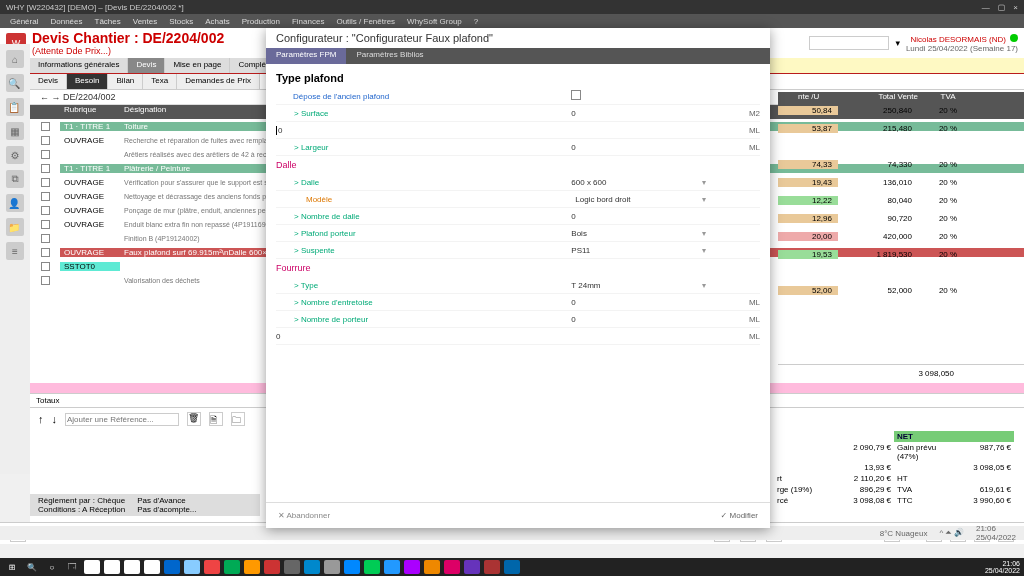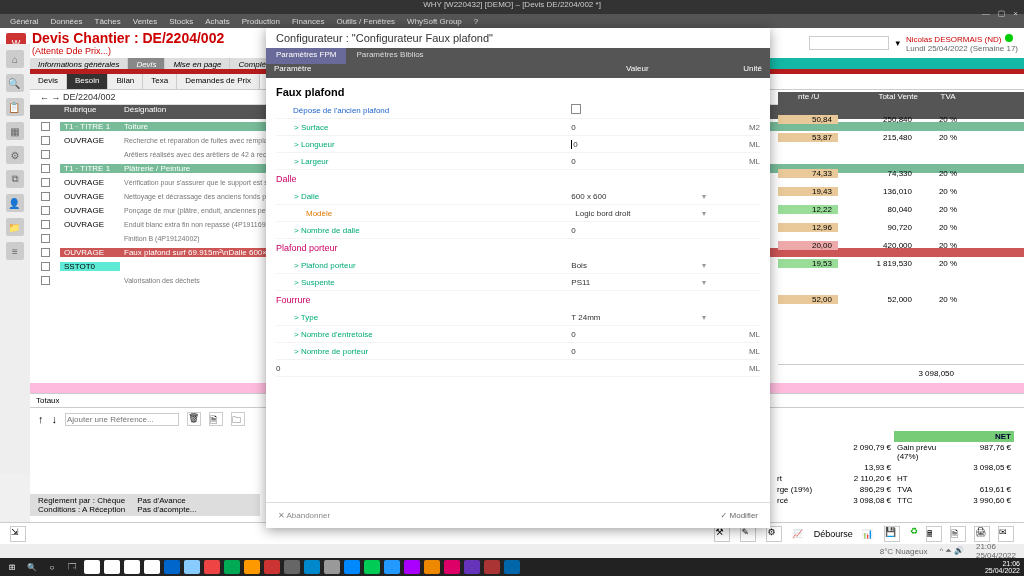--- a/index.html
+++ b/index.html
@@ -1,28 +1,28 @@
 <!DOCTYPE html>
 <html><head>
 <meta charset="utf-8">
 <style>
 * { margin:0; padding:0; box-sizing:border-box; font-family:Arial,sans-serif; }
 body { width:1024px; height:576px; overflow:hidden; background:#f0f0f0; font-size:9px; position:relative; }
-.titlebar { background:#333; color:#ccc; height:14px; display:flex; align-items:center; padding:0 6px; font-size:8px;flex-direction:column; }
+.titlebar { background:#333; color:#ccc; height:14px; display:flex; align-items:center; padding:0 6px; font-size:8px; }
 .titlebar .right { margin-left:auto; display:flex; gap:8px; }
 .menubar { background:#555; color:#ddd; height:14px; display:flex; align-items:center; font-size:8px; gap:12px; padding:0 10px; }
 .menubar span { cursor:pointer; }
 .header-row { display:flex; align-items:center; height:30px; padding:2px 6px; background:#fff; }
 .devis-title { color:#c00; font-size:14px; font-weight:bold; }
 .devis-sub { color:#c00; font-size:9px; display:block; }
-.header-info { margin-left:auto; text-align:left; font-size:8px; }
+.header-info { margin-left:auto; text-align:right; font-size:8px; }
 .header-info .user { color:#c00; }
 .header-info .date { color:#666; }
 .green-dot { width:8px; height:8px; background:#0c0; border-radius:50%; display:inline-block; margin-left:4px; }
-.tabs1 { display:flex; background:#14b8a6; height:16px; border-bottom:5px solid #b91c1c;font-style:italic; }
+.tabs1 { display:flex; background:#fef9c3; height:16px; border-bottom:1px solid #b91c1c; }
 .tabs1 span { padding:2px 8px; font-size:8px; background:#ddd; border-right:1px solid #ccc; }
 .tabs1 .active { background:#888; color:#fff; }
 .leftbar { position:absolute; left:0; top:44px; width:30px; height:430px; background:#eee; display:flex; flex-direction:column; gap:6px; align-items:center; padding-top:6px; }
 .leftbar .ico { width:18px; height:18px; background:#ccc; border-radius:2px; font-size:10px; display:flex; align-items:center; justify-content:center; color:#666; }
 .main-area { position:absolute; left:30px; top:58px; right:0; bottom:50px; background:#fff; }
 .tabs2 { display:flex; height:16px; border-bottom:1px solid #ccc; }
 .tabs2 span { padding:2px 8px; font-size:8px; background:#eee; border-right:1px solid #ccc; }
 .tabs2 .active { background:#333; color:#fff; }
 .path-row { padding:2px 10px; font-size:9px; color:#333; border-bottom:1px solid #ddd; }
 .grid-head { display:flex; background:#555; color:#fff; height:14px; font-size:8px; }
@@ -40,38 +40,38 @@
 .pink { background:#fbd; height:10px; margin-top:4px; }
 .totaux { font-size:8px; padding:2px 6px; border-top:1px solid #ccc; }
 .ref-row { display:flex; align-items:center; gap:8px; padding:4px 8px; border-top:1px solid #ccc; }
 .ref-row .arr { font-size:11px; }
 .ref-row input { flex:0 0 100px; border:1px solid #ccc; padding:1px; font-size:8px; }
 .ref-row .ico { width:14px; height:14px; border:1px solid #ccc; }
 
 .right-totals { position:absolute; right:0; top:92px; width:246px; font-size:8px; }
 .rt-head { display:flex; background:#555; color:#fff; height:14px; }
 .rt-head span:nth-child(1){width:60px;padding-left:20px;} .rt-head span:nth-child(2){width:80px;text-align:right;} .rt-head span:nth-child(3){width:60px;text-align:center;}
-.rt-row { display:flex; height:18px; align-items:flex-end; }
+.rt-row { display:flex; height:18px; align-items:flex-start; }
 .rt-row .a{width:60px;text-align:right;padding-right:6px;} .rt-row .b{width:80px;text-align:right;padding-right:6px;} .rt-row .c{width:60px;text-align:center;}
 .bg-tan{background:#e9c999;} .bg-grn{background:#9d9;} .bg-red{background:#eaa;}
 
 .net-box { position:absolute; right:10px; bottom:70px; width:240px; font-size:8px; }
 .net-grid { display:grid; grid-template-columns:1fr 60px 60px 60px; }
 .net-grid div { padding:1px 3px; }
-.net-head { background:#7c7; color:#003; font-weight:bold;text-align:right; }
+.net-head { background:#7c7; color:#003; font-weight:bold; }
 .net-val { text-align:right; }
 
 .bottom-info { position:absolute; left:30px; bottom:60px; font-size:8px; display:flex; gap:12px; background:#ddd; padding:2px 8px; width:230px; }
 .bottom-info .col { display:flex; flex-direction:column; }
 
 .footer-icons { position:absolute; left:0; bottom:32px; right:0; height:22px; border-top:1px solid #ccc; display:flex; align-items:center; padding:0 10px; gap:10px; background:#fff; }
 .footer-icons .ico { width:16px; height:16px; border:1px solid #ccc; }
 .footer-icons .right { margin-left:auto; display:flex; gap:8px; }
 
-.statusbar { position:absolute; left:0; bottom:18px; right:0; height:14px; background:#eee; font-size:8px; display:flex; justify-content:flex-end; align-items:center; padding:0 8px; color:#666; gap:12px; }
+.statusbar { position:absolute; left:0; bottom:36px; right:0; height:14px; background:#eee; font-size:8px; display:flex; justify-content:flex-end; align-items:center; padding:0 8px; color:#666; gap:12px; }
 .taskbar { position:absolute; left:0; bottom:0; right:0; height:18px; background:#222; display:flex; align-items:center; gap:4px; padding:0 4px; }
 .taskbar .tb { width:16px; height:14px; display:flex; align-items:center; justify-content:center; color:#fff; font-size:8px; border-radius:2px; }
 .taskbar .time { margin-left:auto; color:#fff; font-size:7px; text-align:right; line-height:1; }
 
 
 .modal { position:absolute; left:266px; top:28px; width:504px; height:500px; background:#fff; box-shadow:0 2px 12px rgba(0,0,0,.4); display:flex; flex-direction:column; font-size:9px; }
 .modal-title { padding:4px 10px; font-size:11px; color:#333; }
 .modal-tabs { display:flex; background:#555; height:16px; }
 .modal-tabs span { padding:2px 10px; font-size:8px; color:#ddd; }
 .modal-tabs .active { background:#6a6a9a; color:#fff; }
@@ -423,39 +423,33 @@
     <div class="tb" style="background: rgb(0, 102, 170);"></div>
     <div class="time">21:06<br>25/04/2022</div>
   </div>
 
 <div class="modal">
   <div class="modal-title">Configurateur  : "Configurateur Faux plafond"</div>
   <div class="modal-tabs" id="mtabs">
       <span class="active">Paramètres FPM</span>
       <span>Paramètres Biblios</span>
     </div>
-  <div class="modal-head">
-    <span class="p1">Paramètre</span>
-    <span class="p2">Valeur</span>
-    <span class="p3">Unité</span>
-  </div>
   <div class="modal-body" id="mbody">
-      <div class="section-title">Faux plafond</div>
+      <div class="section-title">Type plafond</div>
       <div class="param-row">
         <span class="lbl blue" style="padding-left:17px">Dépose de l'ancien plafond</span>
         <span class="val"><span class="chkbox"></span></span>
         <span class="unit"></span>
       </div>
       <div class="param-row">
         <span class="lbl">&gt; Surface</span>
         <span class="val">0</span>
         <span class="unit">M2</span>
       </div>
       <div class="param-row">
-        <span class="lbl">&gt; Longueur</span>
         <span class="val"><span style="border-left:1px solid #000;padding-left:1px">0</span></span>
         <span class="unit">ML</span>
       </div>
       <div class="param-row">
         <span class="lbl">&gt; Largeur</span>
         <span class="val">0</span>
         <span class="unit">ML</span>
       </div>
       <div class="section-cat">Dalle</div>
       <div class="param-row">
@@ -466,21 +460,20 @@
       <div class="param-row">
         <span class="lbl orange">Modèle</span>
         <span class="val dd">Logic bord droit</span>
         <span class="unit"></span>
       </div>
       <div class="param-row">
         <span class="lbl">&gt; Nombre de dalle</span>
         <span class="val">0</span>
         <span class="unit"></span>
       </div>
-      <div class="section-cat">Plafond porteur</div>
       <div class="param-row">
         <span class="lbl">&gt; Plafond porteur</span>
         <span class="val dd">Bois</span>
         <span class="unit"></span>
       </div>
       <div class="param-row">
         <span class="lbl">&gt; Suspente</span>
         <span class="val dd">PS11</span>
         <span class="unit"></span>
       </div>

